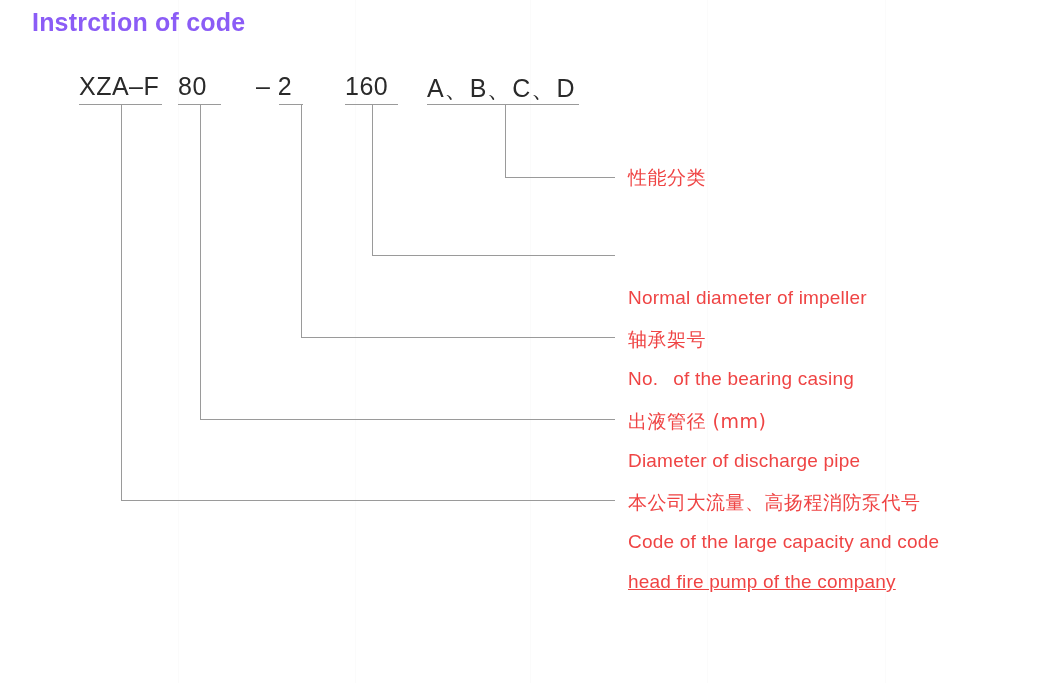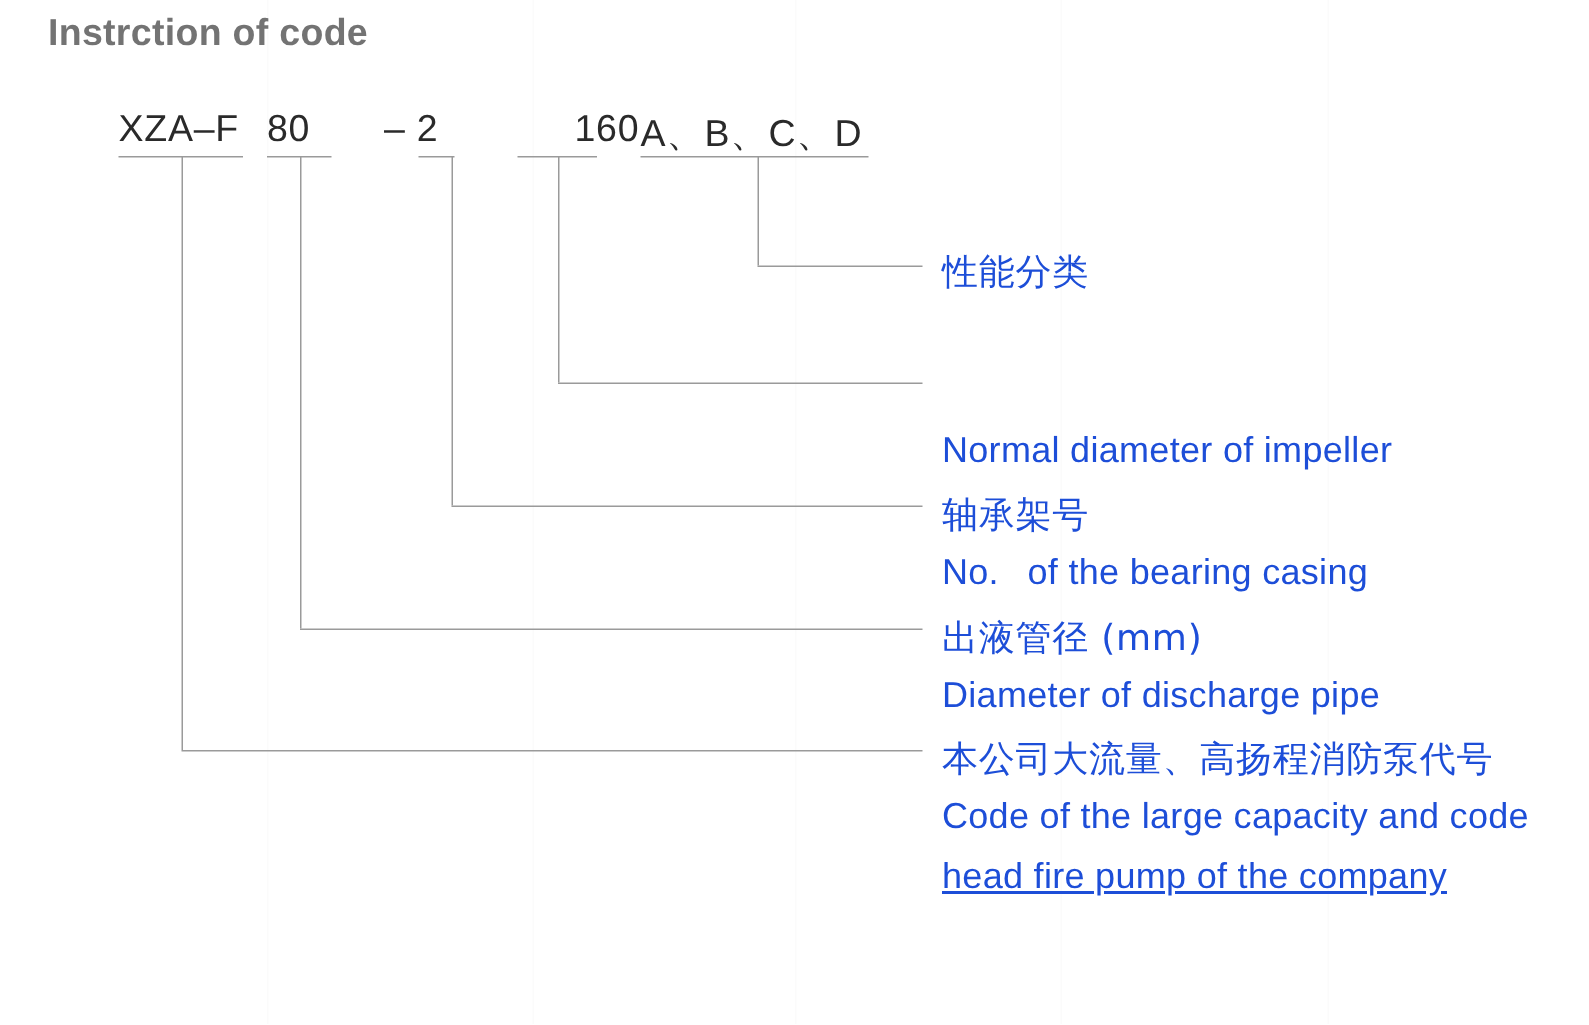--- a/index.html
+++ b/index.html
@@ -27,21 +27,21 @@
     width: 1px;
     background: #fbfbfb;
   }
 
   #title {
     position: absolute;
     left: 32px;
     top: 8px;
     font-size: 25px;
     font-weight: bold;
-    color: #737373;
+    color: #8b5cf6;
     letter-spacing: 0.2px;
     white-space: nowrap;
   }
 
   
   .code-seg {
     position: absolute;
     top: 72px;
     font-size: 25px;
     color: #2a2a2a;
@@ -58,22 +58,22 @@
   .vline {
     position: absolute;
     width: 0;
     border-left: 1.6px solid #9a9a9a;
   }
 
   
   .label {
     position: absolute;
     left: 628px;
-    font-size: 24px;
-    color: #1d4ed8;
+    font-size: 19px;
+    color: #ef4444;
     white-space: pre;
     letter-spacing: 0.2px;
   }
   .label.zh {
     font-family: "DejaVu Sans", "Liberation Sans", sans-serif;
     letter-spacing: 0.5px;
   }
 </style>
 </head>
 <body>
@@ -84,21 +84,21 @@
   <div class="seam" style="left:355px"></div>
   <div class="seam" style="left:530px"></div>
   <div class="seam" style="left:707px"></div>
   <div class="seam" style="left:885px"></div>
 
   <div id="title">Instrction of code</div>
 
   <div class="code-seg" style="left:79px;  width:83px;">XZA–F</div>
   <div class="code-seg" style="left:178px; width:43px;">80</div>
   <div class="code-seg" style="left:256px; width:47px;">– 2</div>
-  <div class="code-seg" style="left:345px; width:53px;margin-left:38px;">160</div>
+  <div class="code-seg" style="left:345px; width:53px;">160</div>
   <div class="code-seg" style="left:427px; width:152px;">A、B、C、D</div>
 
   <div class="hline" style="left:79px;  top:104px; width:83px;"></div>
   <div class="hline" style="left:178px; top:104px; width:43px;"></div>
   <div class="hline" style="left:279px; top:104px; width:24px;"></div>
   <div class="hline" style="left:345px; top:104px; width:53px;"></div>
   <div class="hline" style="left:427px; top:104px; width:152px;"></div>
 
   <div class="vline" style="left:505px; top:104px; height:73px;"></div>
   <div class="vline" style="left:372px; top:104px; height:151px;"></div>

